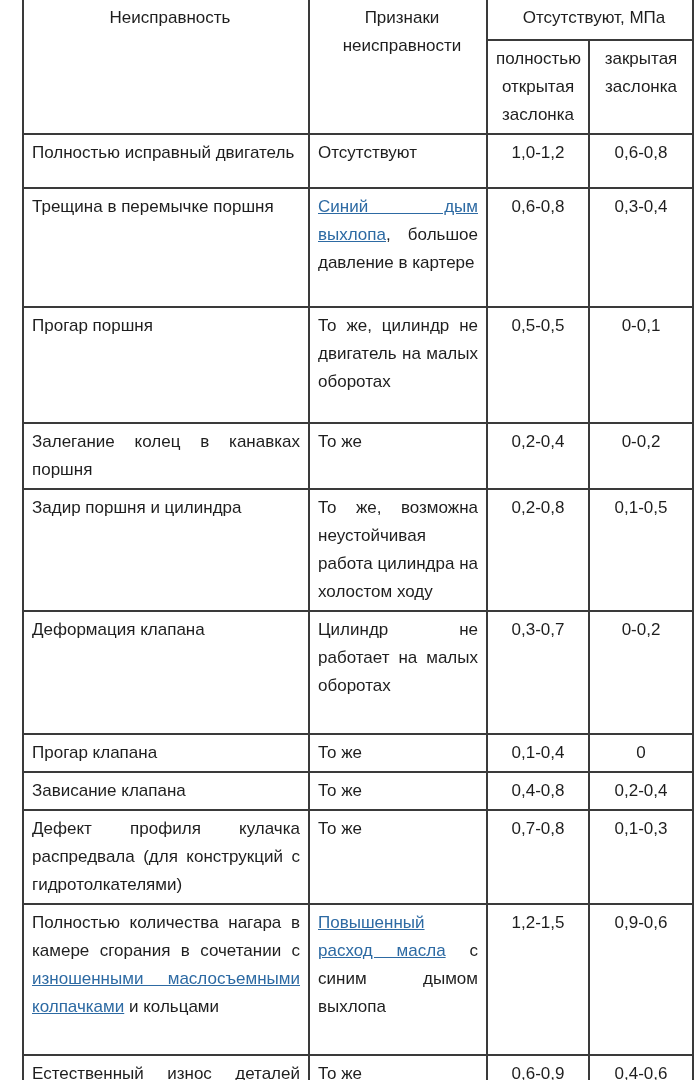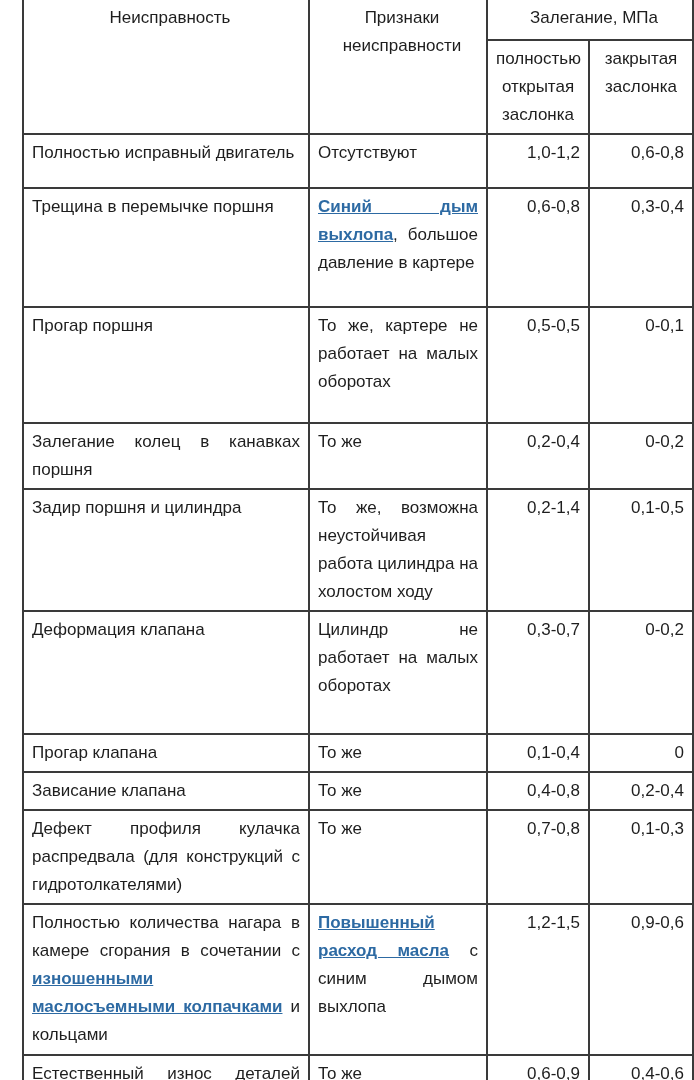--- a/index.html
+++ b/index.html
@@ -36,44 +36,43 @@
     vertical-align: top;
     font-weight: 400;
   }
   thead th {
     vertical-align: middle;
     text-align: center;
     padding: 2px 4px;
   }
   thead tr:first-child th { border-top: none; padding-left: 16px; }
   td.fault, td.signs { text-align: justify; }
-  td.val { text-align: right; }
+  td.val { text-align: center; }
   a.tbl-link {
     color: var(--link);
     text-decoration: underline;
     cursor: pointer;
-    font-weight: bold;
   }
 </style>
 </head>
 <body>
 
 <div class="page">
   <table class="compression">
     <colgroup>
       <col style="width:286px">
       <col style="width:178px">
       <col style="width:102px">
       <col style="width:104px">
     </colgroup>
     <thead>
       <tr style="height:40px">
         <th rowspan="2">Неисправность</th>
         <th rowspan="2">Признаки неисправности</th>
-        <th colspan="2">Залегание, МПа</th>
+        <th colspan="2">Отсутствуют, МПа</th>
       </tr>
       <tr style="height:87px">
         <th>полностью открытая заслонка</th>
         <th>закрытая заслонка</th>
       </tr>
     </thead>
     <tbody>
 
       <tr style="height:54px">
         <td class="fault">Полностью исправный двигатель</td>
@@ -84,36 +83,36 @@
 
       <tr style="height:119px">
         <td class="fault">Трещина в перемычке поршня</td>
         <td class="signs"><a class="tbl-link">Синий дым выхлопа</a><span>, большое давление в картере</span></td>
         <td class="val">0,6-0,8</td>
         <td class="val">0,3-0,4</td>
       </tr>
 
       <tr style="height:116px">
         <td class="fault">Прогар поршня</td>
-        <td class="signs">То же, картере не работает на малых оборотах</td>
+        <td class="signs">То же, цилиндр не двигатель на малых оборотах</td>
         <td class="val">0,5-0,5</td>
         <td class="val">0-0,1</td>
       </tr>
 
       <tr style="height:50px">
         <td class="fault">Залегание колец в канавках поршня</td>
         <td class="signs">То же</td>
         <td class="val">0,2-0,4</td>
         <td class="val">0-0,2</td>
       </tr>
 
       <tr style="height:122px">
         <td class="fault">Задир поршня и цилиндра</td>
         <td class="signs">То же, возможна неустойчивая работа цилиндра на холостом ходу</td>
-        <td class="val">0,2-1,4</td>
+        <td class="val">0,2-0,8</td>
         <td class="val">0,1-0,5</td>
       </tr>
 
       <tr style="height:123px">
         <td class="fault">Деформация клапана</td>
         <td class="signs">Цилиндр не работает на малых оборотах</td>
         <td class="val">0,3-0,7</td>
         <td class="val">0-0,2</td>
       </tr>
 

